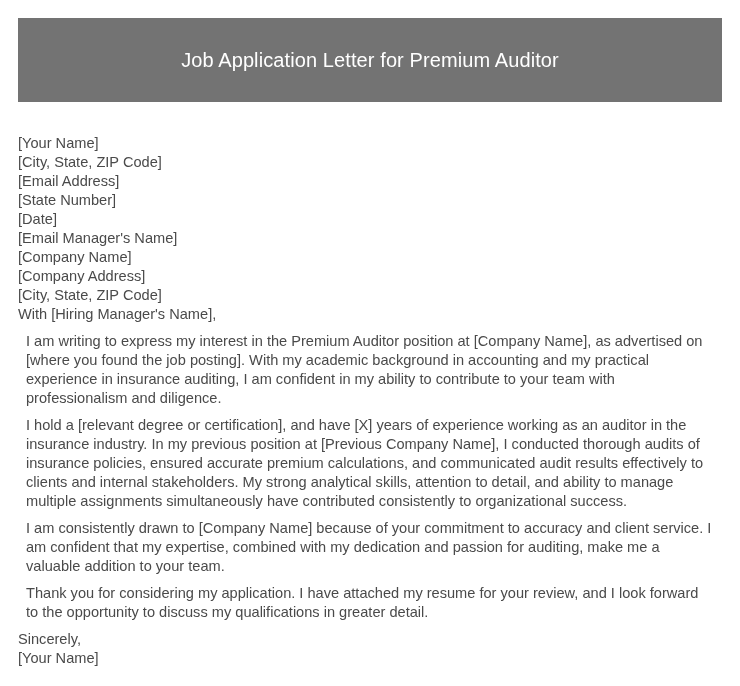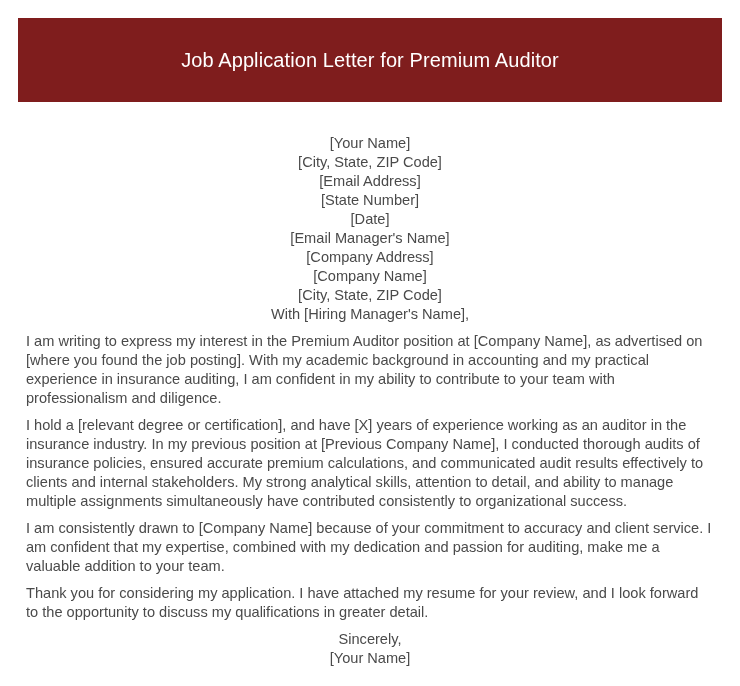--- a/index.html
+++ b/index.html
@@ -19,21 +19,21 @@
     height: 686px;
     background: #ffffff;
     box-sizing: border-box;
   }
   .header-banner {
     position: absolute;
     left: 18px;
     top: 18px;
     width: 704px;
     height: 84px;
-    background: #7f1d1d;
+    background: #737373;
     display: flex;
     align-items: center;
     justify-content: center;
     box-sizing: border-box;
   }
   .header-title {
     color: #ffffff;
     font-size: 20px;
     font-weight: 400;
     line-height: 1.2;
@@ -51,21 +51,20 @@
     line-height: 19px;
     font-family: "Liberation Sans", sans-serif;
     text-align: left;
   }
   .letter-line {
     display: block;
     white-space: pre-wrap;
     word-wrap: break-word;
     margin: 0;
     padding: 0;
-    text-align: center;
   }
   .letter-para {
     display: block;
     margin: 8px;
     padding: 0;
     white-space: normal;
   }
 </style>
 </head>
 <body>
@@ -79,22 +78,22 @@
   <div class="letter-body">
 
     <span class="letter-line">[Your Name]</span>
     <span class="letter-line">[City, State, ZIP Code]</span>
     <span class="letter-line">[Email Address]</span>
     <span class="letter-line">[State Number]</span>
 
     <span class="letter-line">[Date]</span>
 
     <span class="letter-line">[Email Manager's Name]</span>
+    <span class="letter-line">[Company Name]</span>
     <span class="letter-line">[Company Address]</span>
-    <span class="letter-line">[Company Name]</span>
     <span class="letter-line">[City, State, ZIP Code]</span>
 
     <span class="letter-line">With [Hiring Manager's Name],</span>
 
     <span class="letter-para">I am writing to express my interest in the Premium Auditor position at [Company Name], as advertised on [where you found the job posting]. With my academic background in accounting and my practical experience in insurance auditing, I am confident in my ability to contribute to your team with professionalism and diligence.</span>
     <span class="letter-para">I hold a [relevant degree or certification], and have [X] years of experience working as an auditor in the insurance industry. In my previous position at [Previous Company Name], I conducted thorough audits of insurance policies, ensured accurate premium calculations, and communicated audit results effectively to clients and internal stakeholders. My strong analytical skills, attention to detail, and ability to manage multiple assignments simultaneously have contributed consistently to organizational success.</span>
     <span class="letter-para">I am consistently drawn to [Company Name] because of your commitment to accuracy and client service. I am confident that my expertise, combined with my dedication and passion for auditing, make me a valuable addition to your team.</span>
     <span class="letter-para">Thank you for considering my application. I have attached my resume for your review, and I look forward to the opportunity to discuss my qualifications in greater detail.</span>
 
     <span class="letter-line">Sincerely,</span>

